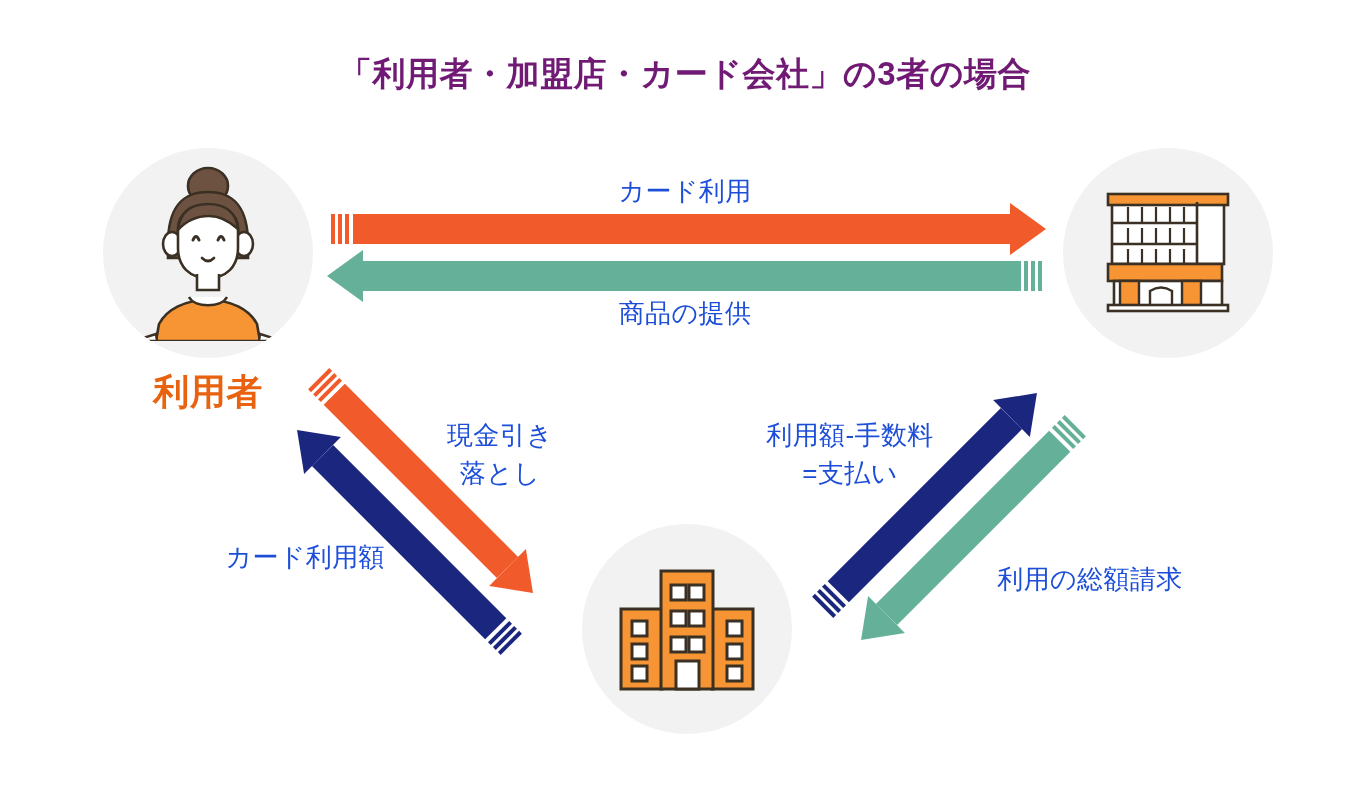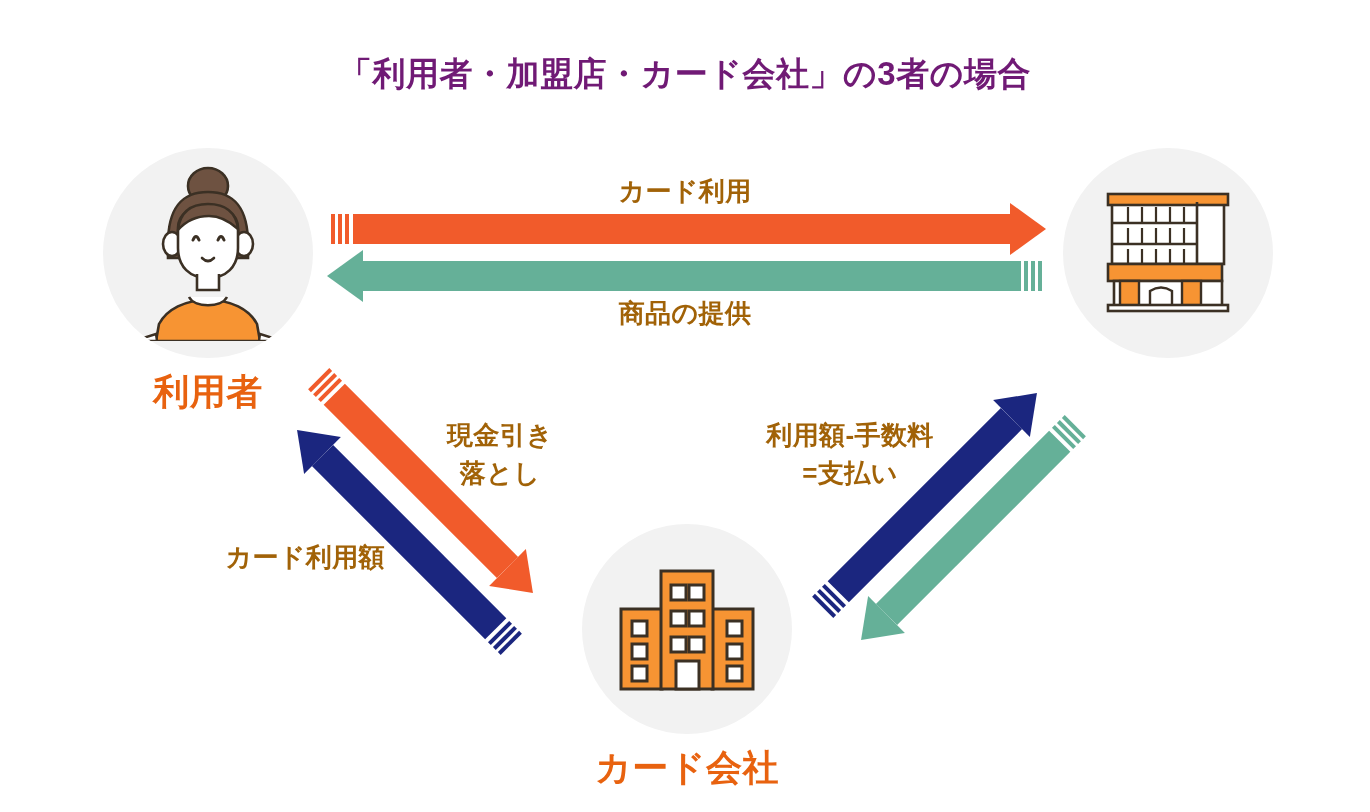--- a/index.html
+++ b/index.html
@@ -71,22 +71,22 @@
     left: 0; top: 0;
     width: 1370px;
     height: 812px;
     pointer-events: none;
   }
 
   
   .edge-label {
     position: absolute;
     font-size: 26px;
-    font-weight: bold;
-    color: #a16207;
+    font-weight: normal;
+    color: #1d4ed8;
     line-height: 1.45;
     text-align: center;
     white-space: nowrap;
     letter-spacing: 0.4px;
   }
 
   #label-card-use     { left: 485px;  top: 173px;  width: 400px; }
   #label-goods        { left: 485px;  top: 295px;  width: 400px; }
   #label-cash-debit   { left: 385px;  top: 417px;  width: 230px; }
   #label-billing      { left: 145px;  top: 539px;  width: 240px; text-align: right; }
@@ -165,20 +165,21 @@
 
   <div class="edge-label" id="label-billing">
     <div>カード利用額</div>
   </div>
 
   <div class="edge-label" id="label-fee-payment">
     <div>利用額-手数料</div>
     <div>=支払い</div>
   </div>
 
+  <div class="edge-label" id="label-total-claim">利用の総額請求</div>
 
   <div class="node" id="node-user">
     <div class="node-circle">
       <svg class="node-icon-svg" width="170" height="175" viewBox="0 0 170 175">
 
         <ellipse cx="85" cy="20" rx="20" ry="18" fill="#6E5241" stroke="#3B3024" stroke-width="2.6"></ellipse>
 
         <path d="M45,78 C45,40 60,26 85,26 C110,26 125,40 125,78
                  L125,92 L45,92 Z" fill="#6E5241" stroke="#3B3024" stroke-width="2.6"></path>
 
@@ -276,16 +277,15 @@
         <rect x="15" y="79" width="15" height="15" fill="#ffffff" stroke="#3B3024" stroke-width="3"></rect>
         <rect x="15" y="101" width="15" height="15" fill="#ffffff" stroke="#3B3024" stroke-width="3"></rect>
 
         <rect x="110" y="56" width="15" height="15" fill="#ffffff" stroke="#3B3024" stroke-width="3"></rect>
         <rect x="110" y="79" width="15" height="15" fill="#ffffff" stroke="#3B3024" stroke-width="3"></rect>
         <rect x="110" y="101" width="15" height="15" fill="#ffffff" stroke="#3B3024" stroke-width="3"></rect>
 
         <rect x="59" y="96" width="23" height="28" fill="#ffffff" stroke="#3B3024" stroke-width="3"></rect>
       </svg>
     </div>
-    <div class="node-label">カード会社</div>
   </div>
 
 </div>
 
 </body></html>

